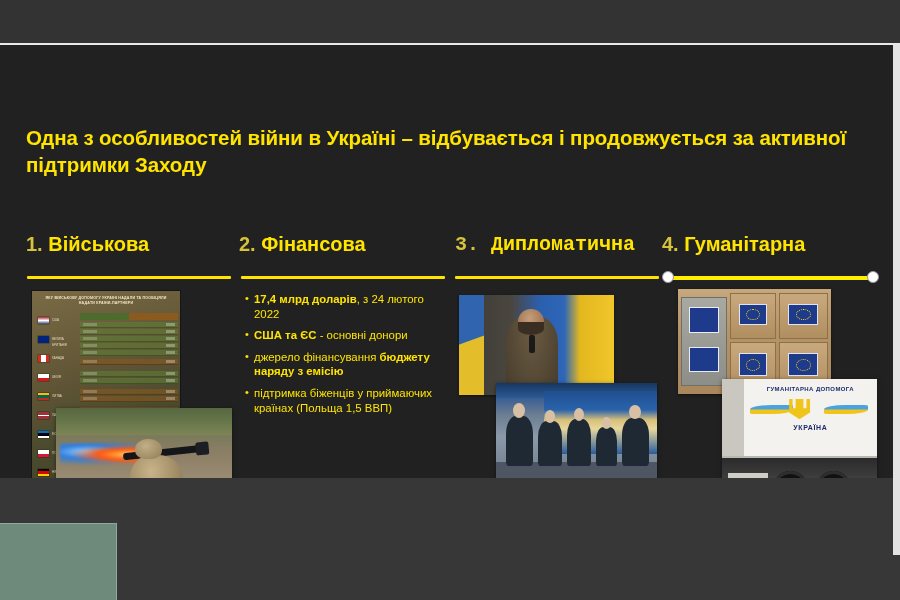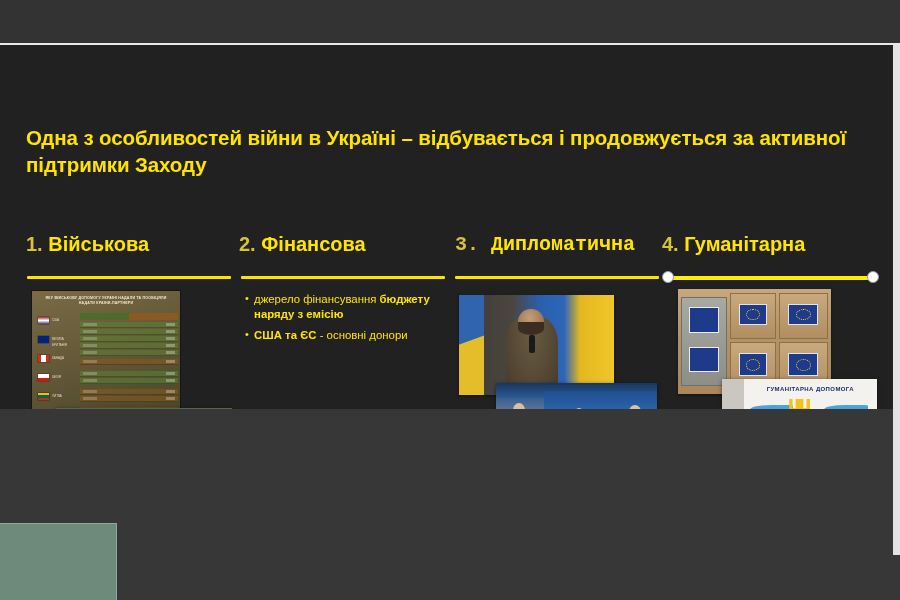--- a/index.html
+++ b/index.html
@@ -9,21 +9,21 @@
     font-family:"Liberation Sans", sans-serif;
   }
   #app{ position:relative; width:900px; height:600px; background:#373737; }
 
   
   .topbar{ position:absolute; left:0; top:0; width:900px; height:43px; background:#333333; }
   .topbar-sep{ position:absolute; left:0; top:43px; width:900px; height:2px; background:#e9e9e9; }
 
   
   .slide{
-    position:absolute; left:0; top:45px; width:893px; height:364px;
+    position:absolute; left:0; top:45px; width:893px; height:433px;
     background:#212121; overflow:hidden;
   }
   .slide-right-edge{ position:absolute; left:893px; top:45px; width:7px; height:510px; background:#e3e3e3; }
 
   
   .title{
     position:absolute; left:26px; top:79px; width:830px;
     color:#FFE400; font-size:20.5px; font-weight:bold; line-height:27px;
     letter-spacing:-0.1px;
   }
@@ -298,24 +298,30 @@
       <div class="sol-treeline"></div>
       <div class="sol-ground"></div>
       <div class="flash"></div>
       <div class="launcher"></div>
       <div class="soldier-body"></div>
       <div class="helmet"></div>
     </div>
 
     <div class="bullets">
       <div class="bullet">
-        <span class="r">джерело фінансування </span><span class="b">бюджету наряду з емісію</span>
+        <span class="b">17,4 млрд доларів</span><span class="r">, з 24 лютого  2022</span>
       </div>
       <div class="bullet">
         <span class="b">США та ЄС</span><span class="r"> - основні донори</span>
+      </div>
+      <div class="bullet">
+        <span class="r">джерело фінансування </span><span class="b">бюджету наряду з емісію</span>
+      </div>
+      <div class="bullet">
+        <span class="r">підтримка біженців у приймаючих країнах (Польща 1,5 ВВП)</span>
       </div>
     </div>
 
     <div class="photo-pres">
       <div class="pres-flag-l"></div>
       <div class="pres-figure"></div>
       <div class="pres-head"></div>
       <div class="pres-beard"></div>
       <div class="pres-mic"></div>
     </div>

